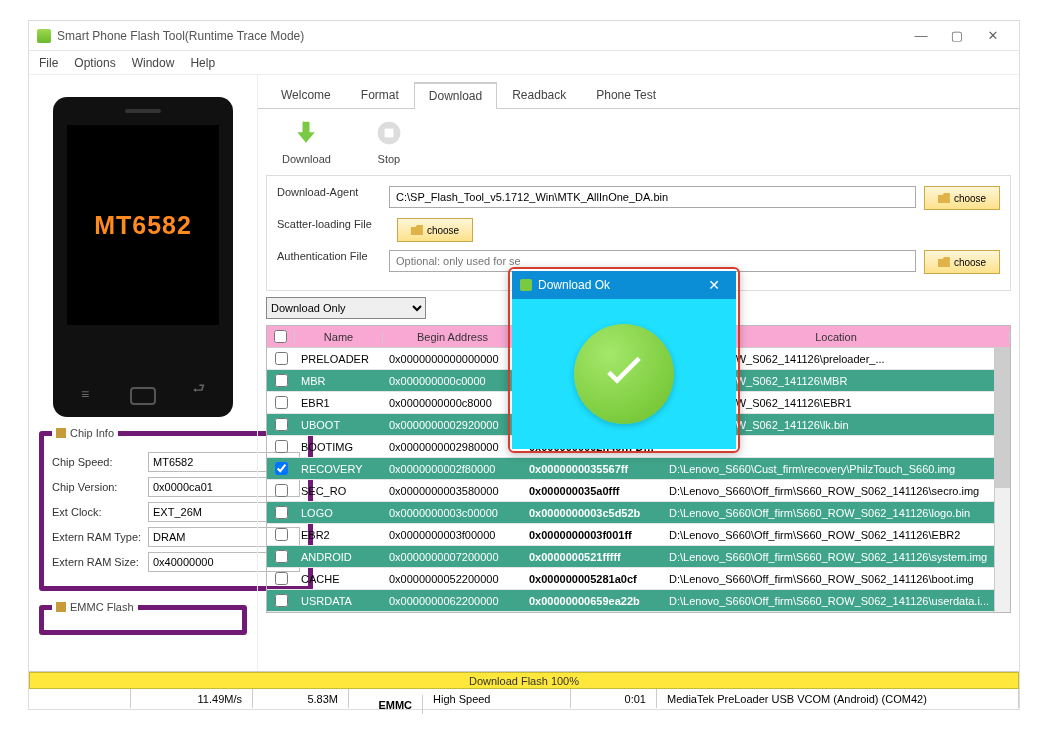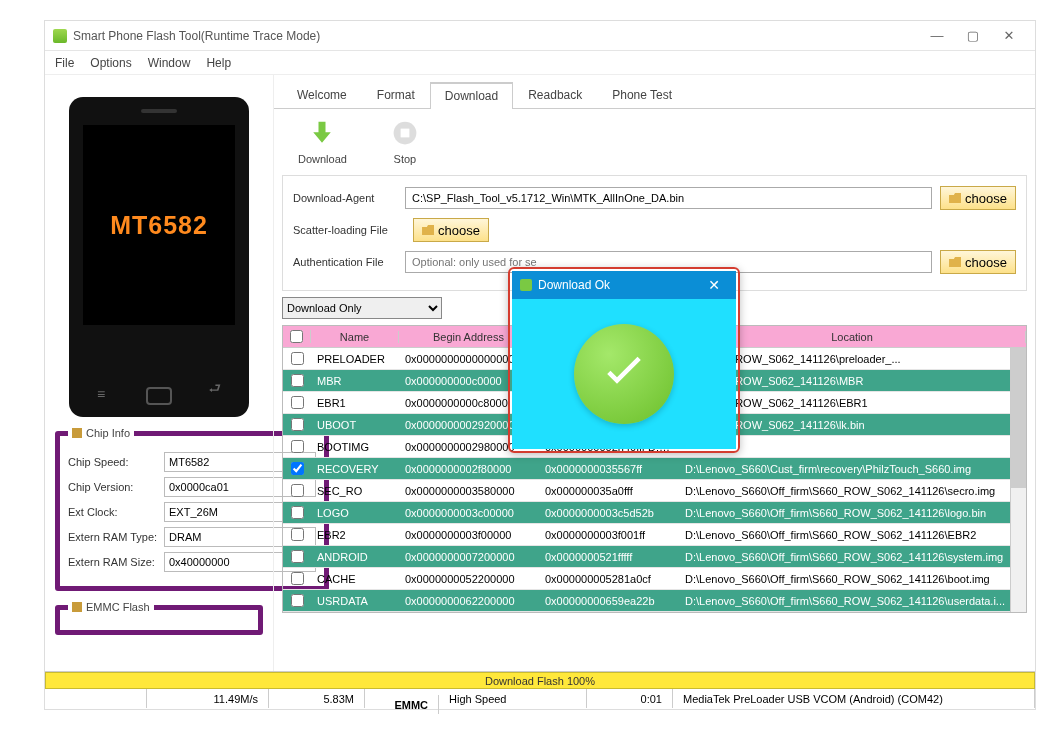--- a/index.html
+++ b/index.html
@@ -1,18 +1,18 @@
 <!DOCTYPE html>
 <html><head>
 <meta charset="utf-8">
 <style>
 * { box-sizing: border-box; margin: 0; padding: 0; font-family: "Segoe UI", Tahoma, sans-serif; }
 body { background: #fff; width: 1046px; height: 740px; overflow: hidden; position: relative; }
 
-.outer { position: absolute; left: 44px; top: 20px; width: 992px; height: 690px; border: 1px solid #ddd; background: #fff; }
+.outer { position: absolute; left: 28px; top: 20px; width: 992px; height: 690px; border: 1px solid #ddd; background: #fff; }
 
 .titlebar { height: 30px; display: flex; align-items: center; padding: 0 8px; border-bottom: 1px solid #e5e5e5; font-size: 12px; color: #555; }
 .titlebar .app-icon { width: 14px; height: 14px; background: linear-gradient(#9fd84f,#6ab82a); margin-right: 6px; border-radius: 2px; }
 .titlebar .spacer { flex: 1; }
 .titlebar .winbtn { width: 36px; height: 22px; display: inline-flex; align-items: center; justify-content: center; color: #666; font-size: 13px; }
 
 .menubar { height: 24px; display: flex; align-items: center; gap: 16px; padding: 0 10px; font-size: 12px; color: #444; border-bottom: 1px solid #eee; }
 
 .body-area { display: flex; height: calc(100% - 30px - 24px - 38px); }
 
@@ -37,26 +37,26 @@
 
 .tabs { display: flex; border-bottom: 1px solid #ccc; height: 28px; padding-left: 8px; font-size: 12px; margin-top: 6px; }
 .tab { padding: 5px 14px 0; border: 1px solid transparent; border-bottom: none; color: #444; position: relative; top: 1px; }
 .tab.active { border-color: #ccc; background: #fff; border-top: 2px solid #ccc; }
 
 .toolbar { display: flex; gap: 44px; padding: 10px 24px; align-items: center; }
 .tool-btn { display: flex; flex-direction: column; align-items: center; font-size: 11px; color: #444; gap: 4px; }
 .tool-btn .icon-dl svg, .tool-btn .icon-stop svg { width: 28px; height: 28px; }
 
 .file-group { border: 1px solid #ddd; margin: 0 8px 6px; padding: 10px 10px 8px; }
-.file-row { display: flex; align-items: center; margin-bottom: 8px; font-size: 11px; }
+.file-row { display: flex; margin-bottom: 8px; font-size: 11px; }
 .file-row label { width: 112px; color: #333; }
 .file-row input.path { flex: 1; height: 22px; border: 1px solid #aaa; padding: 0 6px; font-size: 11px; }
 .file-row select.path { flex: 1; height: 22px; border: 1px solid #aaa; padding: 0 4px; font-size: 11px; }
 .file-row input.placeholder { color: #888; }
-.choose-btn { margin-left: 8px; width: 76px; height: 24px; background: linear-gradient(#fff6d9,#fde18a); border: 1px solid #c9a948; font-size: 13px; display: flex; align-items: center; justify-content: center; gap: 4px; }
+.choose-btn { margin-left: 8px; width: 76px; height: 24px; background: linear-gradient(#fff6d9,#fde18a); border: 1px solid #c9a948; font-size: 10px; display: flex; align-items: center; justify-content: center; gap: 4px; }
 .choose-btn .folder-icon { width: 12px; height: 10px; background: #e0b24a; display: inline-block; clip-path: polygon(0 20%, 40% 20%, 50% 0, 100% 0, 100% 100%, 0 100%); }
 
 .mode-row { padding: 0 8px 6px; }
 .mode-row select { height: 22px; width: 160px; border: 1px solid #888; font-size: 11px; }
 
 .table-wrap { margin: 0 8px; border: 1px solid #bbb; height: 288px; overflow: hidden; position: relative; }
 .thead { display: flex; background: #f9a8d4; border-bottom: 1px solid #ccc; font-size: 11px; height: 22px; align-items: center; }
 .thead .th { border-right: 1px solid #ccc; padding: 0 6px; text-align: center; color: #333; }
 .th-chk { width: 28px; display:flex; align-items:center; justify-content:center; }
 .th-name { width: 88px; }
@@ -64,21 +64,21 @@
 .th-end { width: 140px; }
 .th-loc { flex: 1; }
 .tbody { font-size: 11px; }
 .tr { display: flex; height: 22px; align-items: center; border-bottom: 1px solid #e5e5e5; }
 .tr.green { background: #3fa48a; color: #fff; }
 .tr .td { padding: 0 6px; overflow: hidden; white-space: nowrap; text-overflow: ellipsis; }
 .td-chk { width: 28px; display:flex; align-items:center; justify-content:center; }
 .td-chk input { width: 13px; height: 13px; }
 .td-name { width: 88px; }
 .td-begin { width: 140px; }
-.td-end { width: 140px; }
+.td-end { width: 140px; font-weight: bold; }
 .td-loc { flex: 1; }
 .scroll-v { position: absolute; right: 0; top: 22px; bottom: 0; width: 16px; background: #f0f0f0; border-left: 1px solid #ccc; }
 .scroll-thumb { position: absolute; top: 0; width: 100%; height: 140px; background: #cdcdcd; }
 
 .statusbar { height: 38px; border-top: 1px solid #ccc; }
 .progress-bar { height: 17px; background: #ffe83b; color: #333; font-size: 11px; text-align: center; line-height: 17px; border: 1px solid #c9bb2f; margin: 0 0 0 0; }
 .status-cells { display: flex; font-size: 11px; height: 19px; align-items: center; }
 .status-cells div { border-right: 1px solid #ccc; padding: 0 10px; height: 100%; display: flex; align-items: center; }
 .sc1 { width: 102px; justify-content: flex-end; }
 .sc2 { width: 122px; justify-content: flex-end; }

